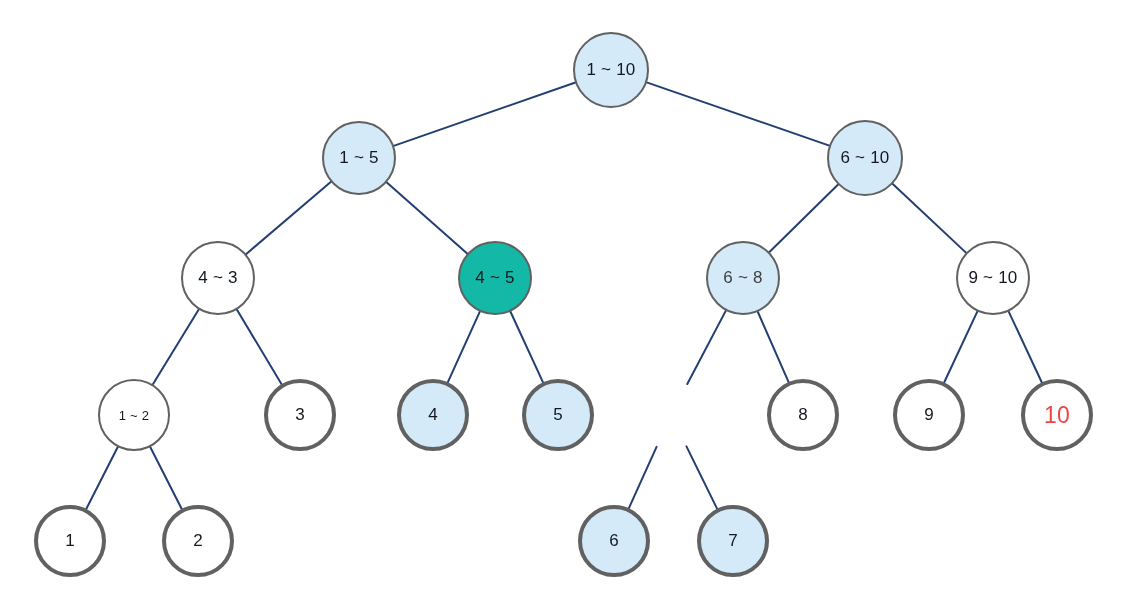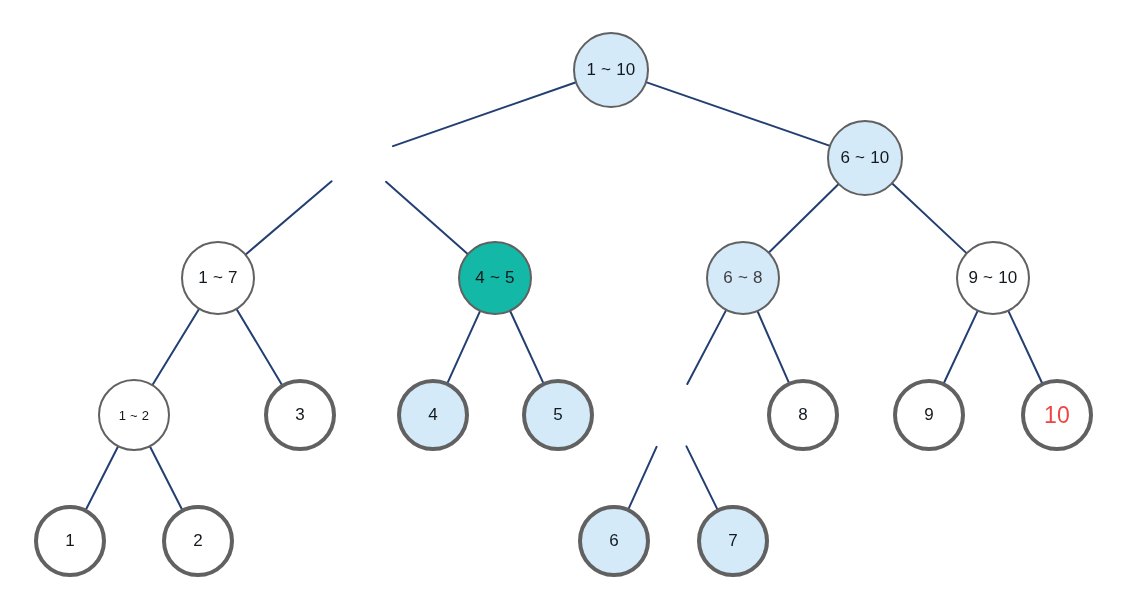--- a/index.html
+++ b/index.html
@@ -77,25 +77,28 @@
       <line x1="1008.24" y1="310.62" x2="1042.19" y2="383.29" stroke="#233f72" stroke-width="2" stroke-linecap="round"></line>
       <line x1="118.15" y1="446.21" x2="85.85" y2="509.79" stroke="#233f72" stroke-width="2" stroke-linecap="round"></line>
       <line x1="149.85" y1="446.21" x2="182.15" y2="509.79" stroke="#233f72" stroke-width="2" stroke-linecap="round"></line>
       <line x1="656.57" y1="446.89" x2="628.43" y2="509.11" stroke="#233f72" stroke-width="2" stroke-linecap="round"></line>
       <line x1="686.45" y1="446.40" x2="717.55" y2="509.60" stroke="#233f72" stroke-width="2" stroke-linecap="round"></line>
     </svg>
   <div id="node-layer">
       <div class="node highlight" style="left: 573px; top: 32px; width: 76px; height: 76px; font-size: 17px; border-color: rgb(97, 97, 97); color: rgb(19, 25, 31); background: rgb(212, 234, 249);">
         <span class="node-label">1 ~ 10</span>
       </div>
+      <div class="node highlight" style="left: 322px; top: 121px; width: 74px; height: 74px; font-size: 17px; border-color: rgb(97, 97, 97); color: rgb(19, 25, 31); background: rgb(212, 234, 249);">
+        <span class="node-label">1 ~ 5</span>
+      </div>
       <div class="node highlight" style="left: 827px; top: 120px; width: 76px; height: 76px; font-size: 17px; border-color: rgb(97, 97, 97); color: rgb(19, 25, 31); background: rgb(212, 234, 249);">
         <span class="node-label">6 ~ 10</span>
       </div>
       <div class="node" style="left: 181px; top: 241px; width: 74px; height: 74px; font-size: 17px; border-color: rgb(97, 97, 97); color: rgb(19, 25, 31); background: rgb(255, 255, 255);">
-        <span class="node-label">1 ~ 7</span>
+        <span class="node-label">4 ~ 3</span>
       </div>
       <div class="node highlight" style="left: 458px; top: 241px; width: 74px; height: 74px; font-size: 17px; border-color: rgb(97, 97, 97); color: rgb(19, 25, 31); background: #14b8a6;">
         <span class="node-label">4 ~ 5</span>
       </div>
       <div class="node highlight" style="left: 706px; top: 241px; width: 74px; height: 74px; font-size: 17px; border-color: rgb(97, 97, 97); color: #404040; background: rgb(212, 234, 249);">
         <span class="node-label">6 ~ 8</span>
       </div>
       <div class="node" style="left: 956px; top: 241px; width: 74px; height: 74px; font-size: 17px; border-color: rgb(97, 97, 97); color: rgb(19, 25, 31); background: rgb(255, 255, 255); text-align: right;">
         <span class="node-label">9 ~ 10</span>
       </div>

